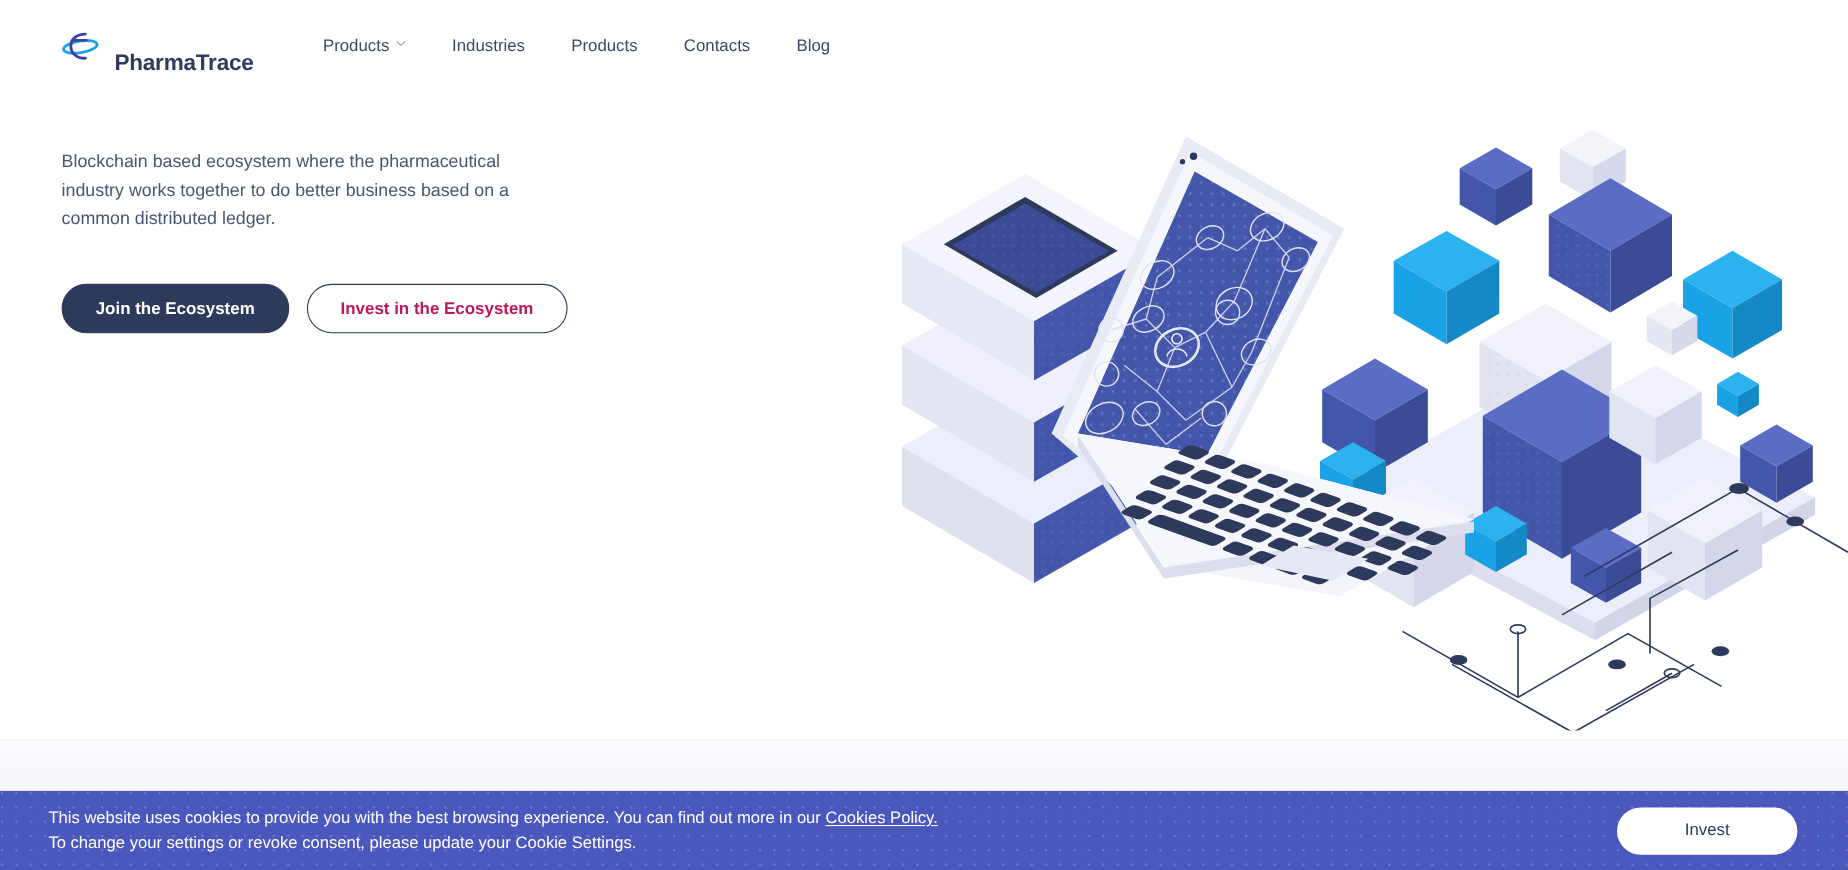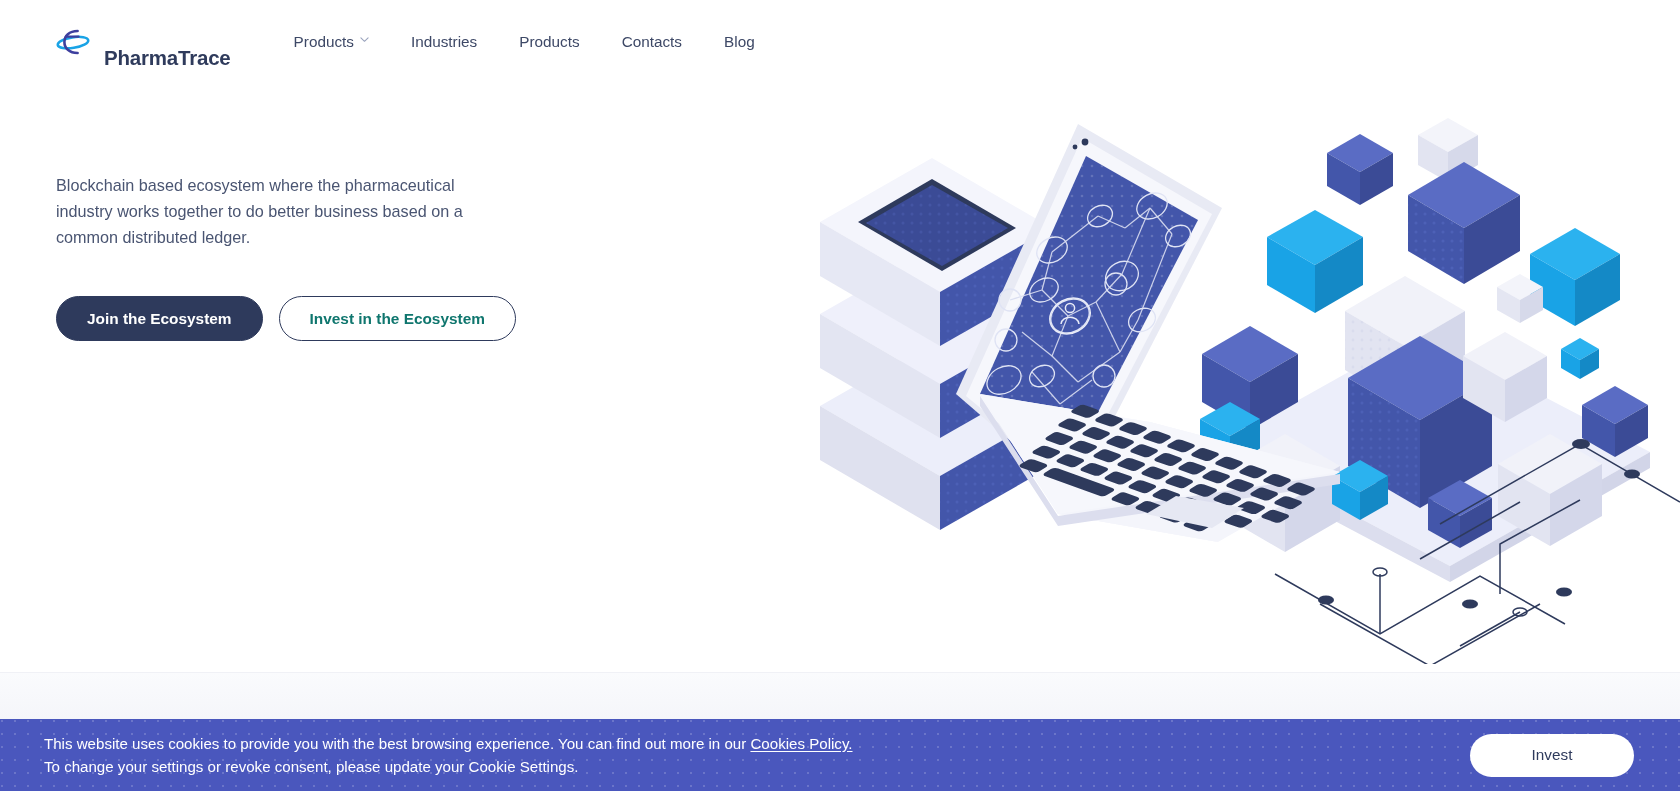--- a/index.html
+++ b/index.html
@@ -104,21 +104,20 @@
     font-size: 93px;
     line-height: 1.12;
     font-weight: 700;
     color: #2e3a5c;
     letter-spacing: -2.6px;
     margin: 0;
     white-space: pre-line;
   }
 
   .hero-sub {
-    margin-top: 38px;
     font-size: 16.2px;
     line-height: 1.62;
     color: #4a5572;
     width: 430px;
     font-weight: 400;
   }
 
   .hero-actions {
     margin-top: 45px;
     display: flex;
@@ -139,21 +138,21 @@
   }
   .btn-primary {
     background: #2e3a5c;
     color: #ffffff;
     border: 1.5px solid #2e3a5c;
     height: 45px;
     padding: 0 30px;
   }
   .btn-outline {
     background: #ffffff;
-    color: #0f766e;
+    color: #be185d;
     border: 1.5px solid #2e3a5c;
     height: 45px;
     padding: 0 30px;
   }
 
   
   .hero-art {
     position: absolute;
     right: 0;
     top: 20px;

